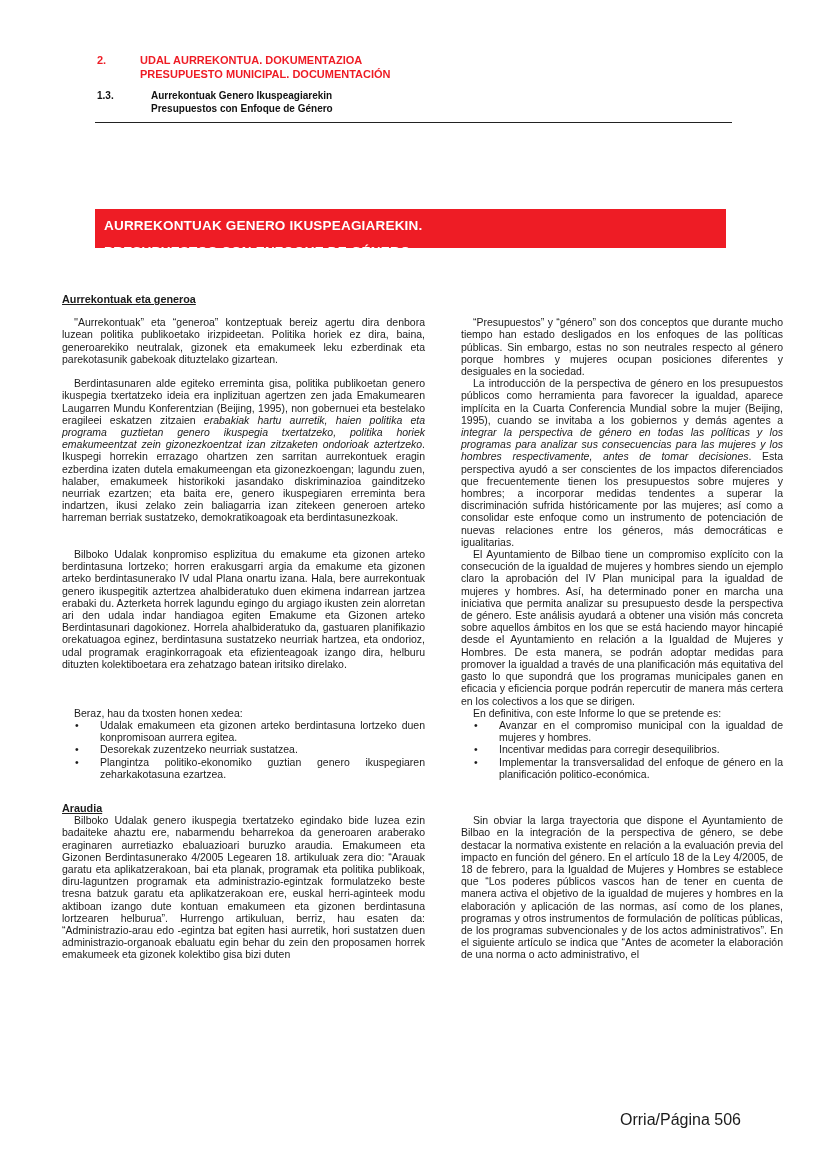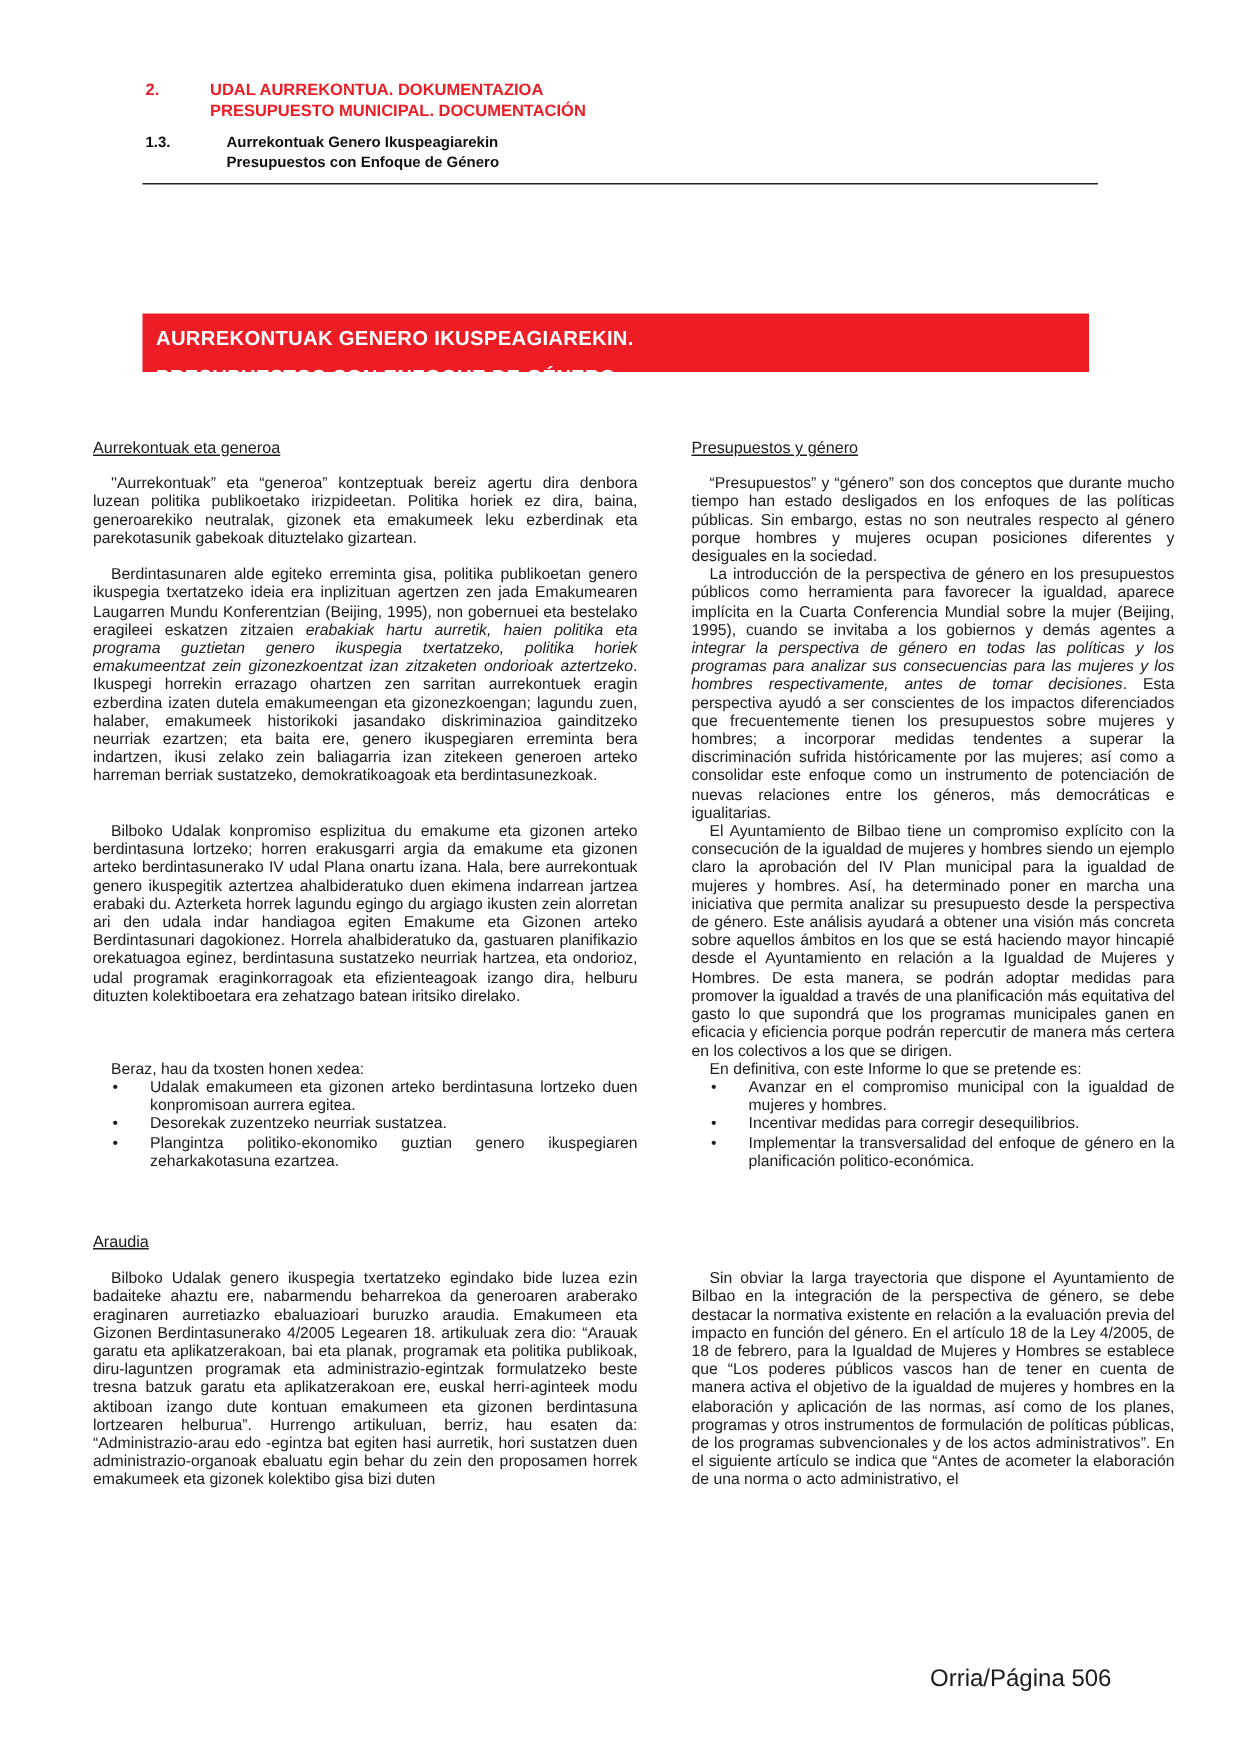--- a/index.html
+++ b/index.html
@@ -68,26 +68,26 @@
     column-gap:36px;
     font-size:10.5px;
     line-height:12.2px;
   }
   .cl{grid-column:1;}
   .cr{grid-column:2;}
   .r1{grid-row:1;margin-bottom:11px;}
   .r2{grid-row:2;margin-bottom:13px;}
   .r3{grid-row:3;margin-bottom:20px;}
   .r4{grid-row:4;margin-bottom:7px;}
-  .r5{grid-row:5;margin-bottom:42px;}
-  .r6{grid-row:6;margin-bottom:12px;}
+  .r5{grid-row:5;margin-bottom:22px;}
+  .r6{grid-row:6;}
   .r7{grid-row:7;}
 
   .col-heading{
-    font-weight:normal;
+    font-weight:bold;
     text-decoration:underline;
     font-size:10.8px;
   }
   .para{
     margin:0;
     text-align:justify;
     text-indent:12px;
   }
   .ital{font-style:italic;}
   .obj-intro{
@@ -143,21 +143,20 @@
   <hr class="rule">
 
   <div class="banner">
     <div>AURREKONTUAK GENERO IKUSPEAGIAREKIN.</div>
     <div>PRESUPUESTOS CON ENFOQUE DE GÉNERO.</div>
   </div>
 
   <main class="columns">
 
     <div class="cl r1 col-heading">Aurrekontuak eta generoa</div>
-    <div class="cr r1 col-heading">Presupuestos y género</div>
 
     <p class="cl r2 para">''Aurrekontuak” eta “generoa” kontzeptuak bereiz agertu dira denbora luzean politika publikoetako irizpideetan. Politika horiek ez dira, baina, generoarekiko neutralak, gizonek eta emakumeek leku ezberdinak eta parekotasunik gabekoak dituztelako gizartean.</p>
     <p class="cr r2 para">“Presupuestos” y “género” son dos conceptos que durante mucho tiempo han estado desligados en los enfoques de las políticas públicas. Sin embargo, estas no son neutrales respecto al género porque hombres y mujeres ocupan posiciones diferentes y desiguales en la sociedad.</p>
 
     <p class="cl r3 para"><span>Berdintasunaren alde egiteko erreminta gisa, politika publikoetan genero ikuspegia txertatzeko ideia era inplizituan agertzen zen jada Emakumearen Laugarren Mundu Konferentzian (Beijing, 1995), non gobernuei eta bestelako eragileei eskatzen zitzaien </span><span class="ital">erabakiak hartu aurretik, haien politika eta programa guztietan genero ikuspegia txertatzeko, politika horiek emakumeentzat zein gizonezkoentzat izan zitzaketen ondorioak aztertzeko</span><span>. Ikuspegi horrekin errazago ohartzen zen sarritan aurrekontuek eragin ezberdina izaten dutela emakumeengan eta gizonezkoengan; lagundu zuen, halaber, emakumeek historikoki jasandako diskriminazioa gainditzeko neurriak ezartzen; eta baita ere, genero ikuspegiaren erreminta bera indartzen, ikusi zelako zein baliagarria izan zitekeen generoen arteko harreman berriak sustatzeko, demokratikoagoak eta berdintasunezkoak.</span></p>
     <p class="cr r3 para"><span>La introducción de la perspectiva de género en los presupuestos públicos como herramienta para favorecer la igualdad, aparece implícita en la Cuarta Conferencia Mundial sobre la mujer (Beijing, 1995), cuando se invitaba a los gobiernos y demás agentes a </span><span class="ital">integrar la perspectiva de género en todas las políticas y los programas para analizar sus consecuencias para las mujeres y los hombres respectivamente, antes de tomar decisiones</span><span>. Esta perspectiva ayudó a ser conscientes de los impactos diferenciados que frecuentemente tienen los presupuestos sobre mujeres y hombres; a incorporar medidas tendentes a superar la discriminación sufrida históricamente por las mujeres; así como a consolidar este enfoque como un instrumento de potenciación de nuevas relaciones entre los géneros, más democráticas e igualitarias.</span></p>
 
     <p class="cl r4 para">Bilboko Udalak konpromiso esplizitua du emakume eta gizonen arteko berdintasuna lortzeko; horren erakusgarri argia da emakume eta gizonen arteko berdintasunerako IV udal Plana onartu izana. Hala, bere aurrekontuak genero ikuspegitik aztertzea ahalbideratuko duen ekimena indarrean jartzea erabaki du. Azterketa horrek lagundu egingo du argiago ikusten zein alorretan ari den udala indar handiagoa egiten Emakume eta Gizonen arteko Berdintasunari dagokionez. Horrela ahalbideratuko da, gastuaren planifikazio orekatuagoa eginez, berdintasuna sustatzeko neurriak hartzea, eta ondorioz, udal programak eraginkorragoak eta efizienteagoak izango dira, helburu dituzten kolektiboetara era zehatzago batean iritsiko direlako.</p>
     <p class="cr r4 para">El Ayuntamiento de Bilbao tiene un compromiso explícito con la consecución de la igualdad de mujeres y hombres siendo un ejemplo claro la aprobación del IV Plan municipal para la igualdad de mujeres y hombres. Así, ha determinado poner en marcha una iniciativa que permita analizar su presupuesto desde la perspectiva de género. Este análisis ayudará a obtener una visión más concreta sobre aquellos ámbitos en los que se está haciendo mayor hincapié desde el Ayuntamiento en relación a la Igualdad de Mujeres y Hombres. De esta manera, se podrán adoptar medidas para promover la igualdad a través de una planificación más equitativa del gasto lo que supondrá que los programas municipales ganen en eficacia y eficiencia porque podrán repercutir de manera más certera en los colectivos a los que se dirigen.</p>
 

